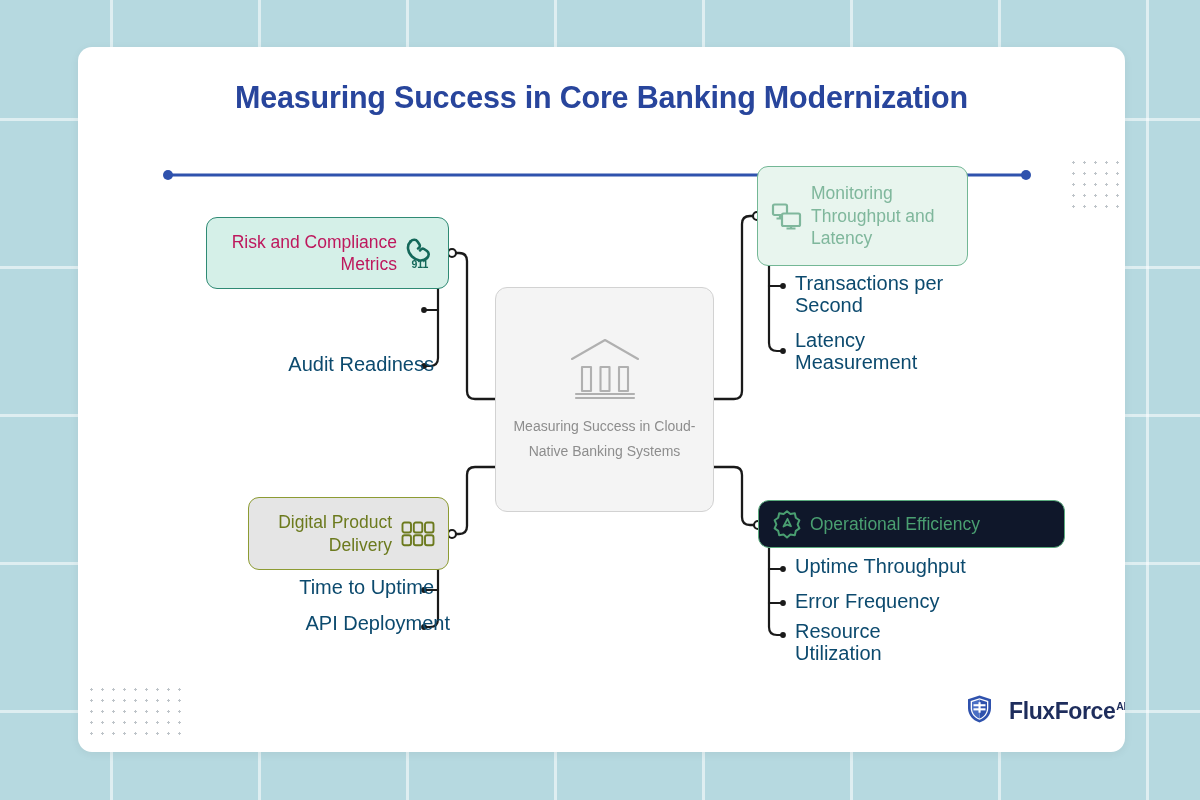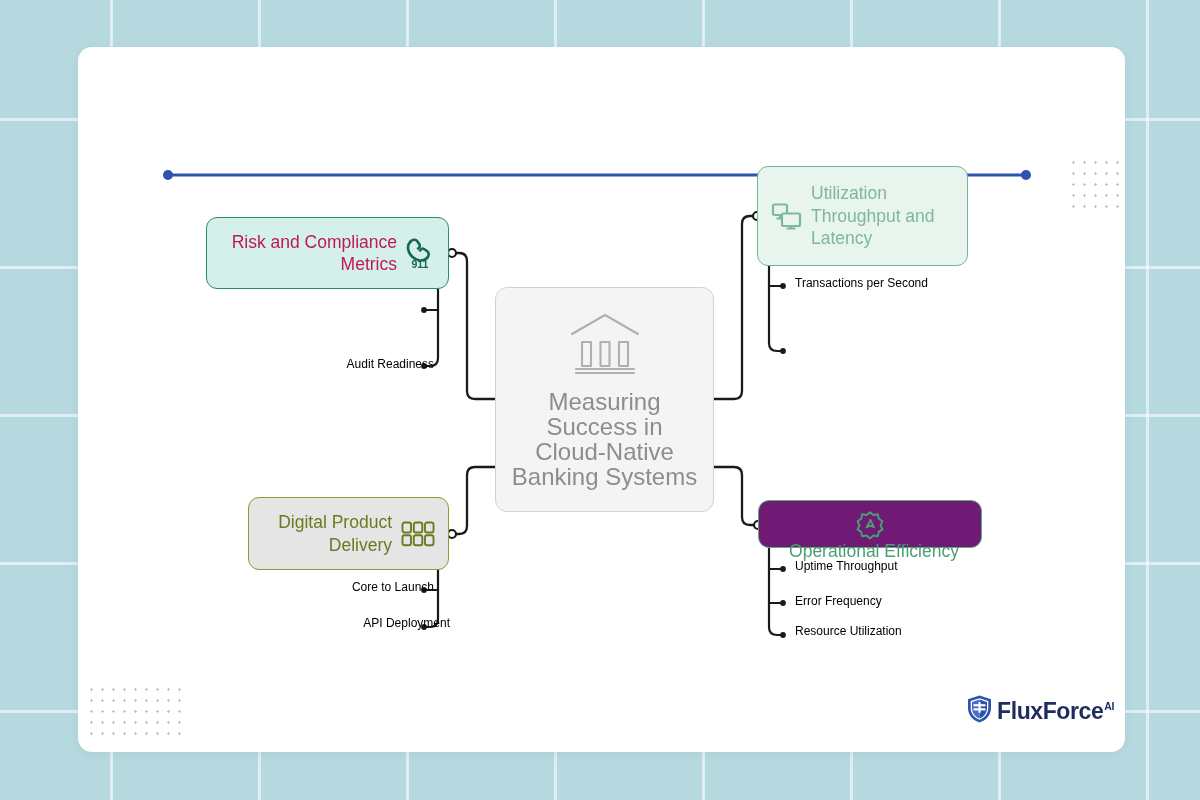--- a/index.html
+++ b/index.html
@@ -69,21 +69,21 @@
     left:417px; top:240px;
     width:219px; height:225px;
     background:#f4f4f4;
     border:1.4px solid #d2d2d2;
     border-radius:12px;
     display:flex; flex-direction:column;
     align-items:center; justify-content:center;
   }
   #center-node .c-icon { margin-bottom:9px; }
   #center-node .c-label {
-    font-size:24px;
+    font-size:14px;
     line-height:25px;
     color:#8d8d8d;
     text-align:center;
     padding:0 12px;
   }
 
   
   .branch {
     position:absolute;
     border-radius:11px;
@@ -115,70 +115,71 @@
   
   #node-digital {
     left:170px; top:450px; width:201px; height:73px;
     background:#e5e5e5; border:1.6px solid #8d9b33;
   }
   #node-digital .b-label { color:#6c7a1e; text-align:right; flex:1; }
   #node-digital .b-icon { margin-left:9px; }
 
   
   #node-ops {
-    left:680px; top:453px; width:224px; height:48px;
-    background:#701a75; border:1.5px solid #5aab7d;flex-direction:column;
+    left:680px; top:453px; width:307px; height:48px;
+    background:#0f172a; border:1.5px solid #5aab7d;
   }
   #node-ops .b-label { color:#4a9f71; margin-left:8px; }
 
   
   .sub {
     position:absolute;
-    font-size:12px;
+    font-size:20px;
     line-height:21.5px;
-    color:#000000;
+    color:#0c4a6e;
   }
   .sub.right-align { text-align:right; }
 
   
   #sub-reg   { left:170px; top:252px; width:186px; }
   #sub-audit { left:170px; top:307px; width:186px; }
   #sub-time  { left:140px; top:530px; width:216px; }
   #sub-api   { left:156px; top:566px; width:216px;text-align:right; }
   
   #sub-tps   { left:717px; top:226px; width:180px; }
   #sub-lat   { left:717px; top:283px; width:180px; }
   #sub-up    { left:717px; top:509px; width:200px; }
   #sub-err   { left:717px; top:544px; width:200px; }
   #sub-res   { left:717px; top:574px; width:130px; }
 
   
   #logo {
     position:absolute;
     left:888px; top:647px;
-    display:flex; align-items:center; gap:4px;
+    display:flex; align-items:center; gap:16px;
   }
   #logo-text {
     font-size:23px; font-weight:bold; color:#1e2d5c;
     letter-spacing:-0.4px;
     position:relative;
   }
   #logo-sup {
     font-size:10.5px; font-weight:bold; color:#1e2d5c;
     vertical-align:super;
     margin-left:1px;
   }
 </style>
 </head>
 <body>
 
 <div id="bg-grid"></div>
 
 <div id="card">
 
+  <div id="title">Measuring Success in Core Banking Modernization</div>
 
   <svg id="title-rule" viewBox="0 0 870 12">
     <line x1="6" y1="6" x2="864" y2="6" stroke="#2f52ad" stroke-width="3.2"></line>
     <circle cx="6" cy="6" r="5" fill="#2f52ad"></circle>
     <circle cx="864" cy="6" r="5" fill="#2f52ad"></circle>
   </svg>
 
   <div class="dots" id="dots-top-right"></div>
   <div class="dots" id="dots-bottom-left"></div>
 
@@ -272,40 +273,41 @@
     <div class="b-icon">
       <svg width="31" height="29" viewBox="0 0 31 29" fill="none" stroke="#7fb79c" stroke-width="2.2" stroke-linejoin="round">
         <rect x="2" y="2.5" width="14" height="10.5" rx="1.5"></rect>
         <line x1="9" y1="13" x2="9" y2="16.5"></line>
         <line x1="5.5" y1="16.5" x2="12.5" y2="16.5"></line>
         <rect x="11" y="11.5" width="18" height="12.5" rx="1.5" fill="#e8f5ee"></rect>
         <line x1="20" y1="24" x2="20" y2="26.5"></line>
         <line x1="15.5" y1="26.5" x2="24.5" y2="26.5"></line>
       </svg>
     </div>
-    <div class="b-label">Utilization Throughput and Latency</div>
+    <div class="b-label">Monitoring Throughput and Latency</div>
   </div>
 
   <div class="sub" id="sub-tps">Transactions per Second</div>
+  <div class="sub" id="sub-lat">Latency Measurement</div>
 
   <div class="branch" id="node-digital">
     <div class="b-label">Digital Product Delivery</div>
     <div class="b-icon">
       <svg width="34" height="26" viewBox="0 0 34 26" fill="none" stroke="#6c7a1e" stroke-width="1.9">
         <rect x="1.5" y="1.5" width="8.5" height="10" rx="2"></rect>
         <rect x="12.8" y="1.5" width="8.5" height="10" rx="2"></rect>
         <rect x="24" y="1.5" width="8.5" height="10" rx="2"></rect>
         <rect x="1.5" y="14.2" width="8.5" height="10" rx="2"></rect>
         <rect x="12.8" y="14.2" width="8.5" height="10" rx="2"></rect>
         <rect x="24" y="14.2" width="8.5" height="10" rx="2"></rect>
       </svg>
     </div>
   </div>
 
-  <div class="sub right-align" id="sub-time">Core to Launch</div>
+  <div class="sub right-align" id="sub-time">Time to Uptime</div>
   <div class="sub right-align" id="sub-api">API Deployment</div>
 
   <div class="branch" id="node-ops">
     <div class="b-icon">
       <svg width="30" height="30" viewBox="0 0 30 30" fill="none" stroke="#4a9f71" stroke-width="2" stroke-linejoin="round">
         <path d="M15 2.2 L18.4 5.0 L22.8 4.3 L23.8 8.7 L27.4 11.2 L25.6 15.3 L27.4 19.4
                  L23.8 21.9 L22.8 26.3 L18.4 25.6 L15 28.4 L11.6 25.6 L7.2 26.3
                  L6.2 21.9 L2.6 19.4 L4.4 15.3 L2.6 11.2 L6.2 8.7 L7.2 4.3
                  L11.6 5.0 Z"></path>
         <path d="M11.5 17.5 L15.5 9.8 L19 17.3 L15.2 15.6 Z" stroke-width="1.8"></path>

